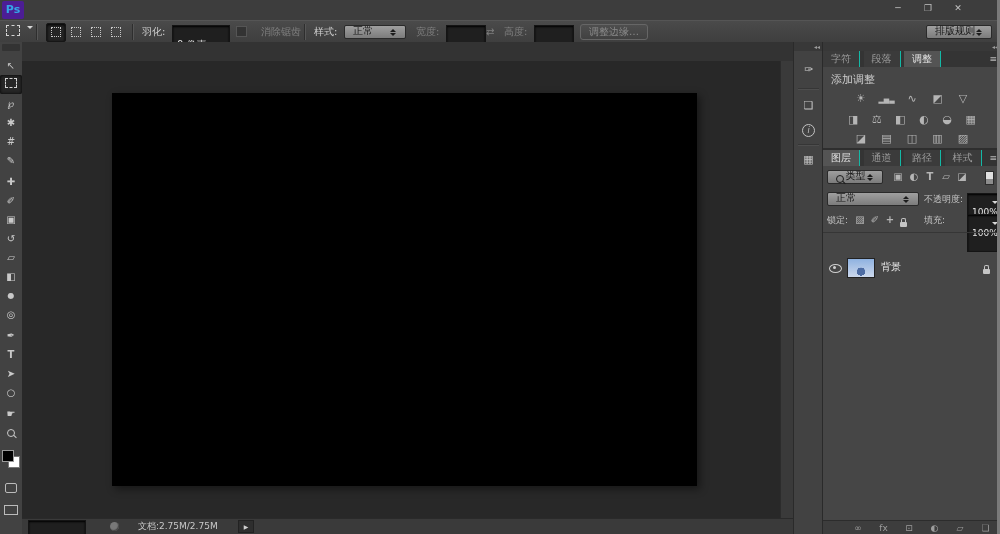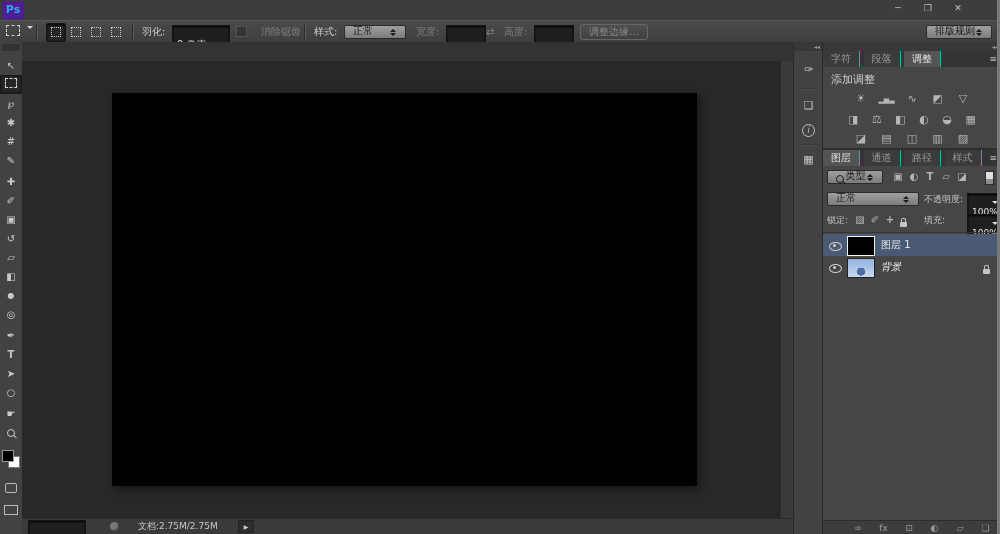--- a/index.html
+++ b/index.html
@@ -257,29 +257,24 @@
         <span class="abs icn" style="left:30px;width:14px">▨</span>
         <span class="abs icn" style="left:45px;width:14px">✐</span>
         <span class="abs icn" style="left:60px;width:14px;font-weight:bold">+</span>
         <span class="abs" style="left:77px;top:6px"><span class="locki"></span></span>
         <span class="abs" style="left:101px;font-size:9px;color:#c4c4c4;line-height:19px">填充:</span>
         <div class="abs darkbox" style="left:144px;top:3px;width:22px;height:12px;line-height:12px;font-size:9px">100%</div>
         <span class="abs" style="left:169px;top:7px"><span class="caret-d"></span></span>
       </div>
 
       <div class="abs" style="left:0;top:82px;width:178px;height:288px;border-top:1px solid #363636">
-        <div class="abs layerrow sel" style="top:1px">
-          <span class="abs" style="left:6px;top:7px"><span class="eye"></span></span>
-          <div class="abs thumb" style="background:#000;border:1px solid #f0f0f0"></div>
-          <span class="abs lname">图层 1</span>
-        </div>
         <div class="abs layerrow" style="top:23px">
           <span class="abs" style="left:6px;top:7px"><span class="eye"></span></span>
           <div class="abs thumb" style="background:radial-gradient(circle at 50% 70%, #4d6ca3 0 22%, rgba(0,0,0,0) 23%), linear-gradient(180deg,#8fb2e0,#ccd8ec);border:1px solid #222"></div>
-          <span class="abs lname" style="font-style:italic">背景</span>
+          <span class="abs lname" style="">背景</span>
           <span class="abs" style="left:160px;top:8px"><span class="locki"></span></span>
         </div>
       </div>
 
       <div class="abs lpbottom">
         <span style="margin-left:24px">∞</span>
         <span style="">fx</span>
         <span>⊡</span>
         <span>◐</span>
         <span>▱</span>

